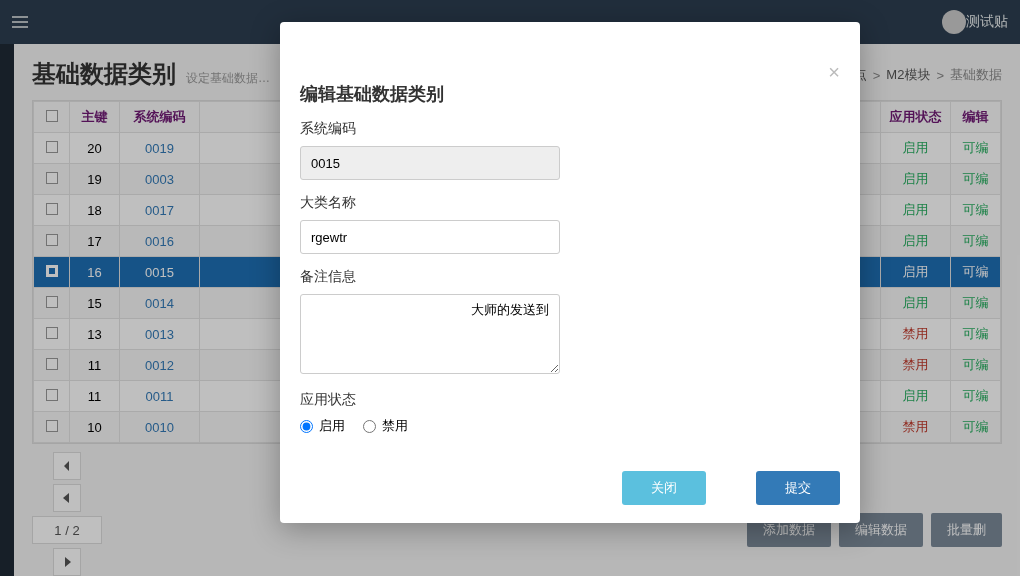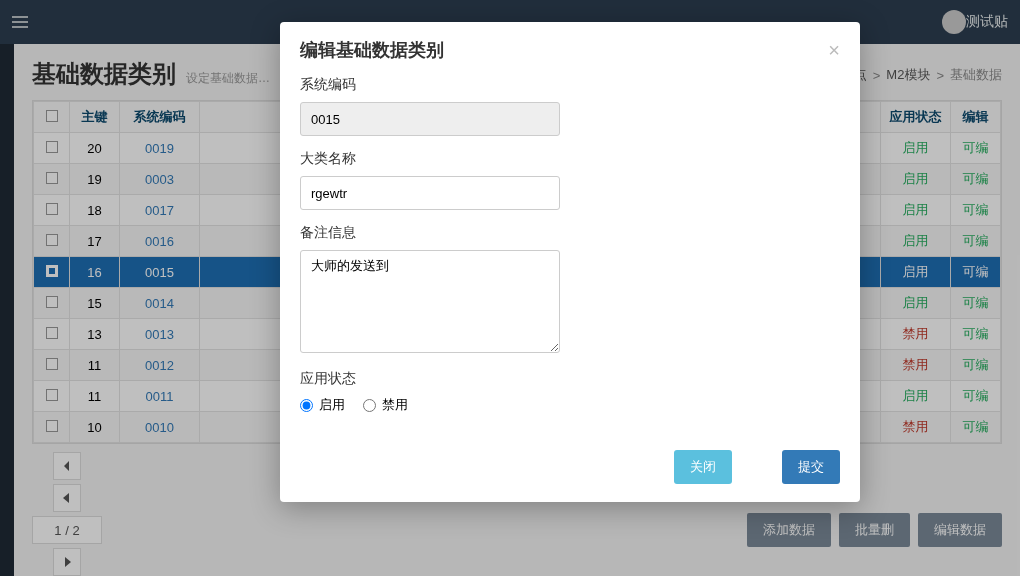--- a/index.html
+++ b/index.html
@@ -22,21 +22,21 @@
 .title { font-size: 24px; font-weight: 600; color: #333; }
 .subtitle { font-size: 12px; color: #999; }
 .breadcrumb { font-size: 13px; color: #888; display: flex; align-items: center; gap: 6px; }
 .breadcrumb a { color: #555; text-decoration: none; }
 .dash-icon { width: 14px; height: 14px; display: inline-block; }
 
 
 .tablewrap { border: 1px solid #ddd; background: #fff; }
 table { width: 100%; border-collapse: collapse; }
 th, td { border: 1px solid #e3e3e3; padding: 6px 8px; text-align: center; font-size: 13px; height: 28px; }
-th { background: #fafafa; font-weight: 600; color: #0c4a6e; }
+th { background: #fafafa; font-weight: 600; color: #701a75; }
 tbody tr:nth-child(odd) { background: #fff; }
 tbody tr:nth-child(even) { background: #f7f7f7; }
 tbody tr.selected { background: #1e6fb5 !important; color: #fff; }
 tbody tr.selected a { color: #fff; }
 .chk { width: 12px; height: 12px; border: 1px solid #999; display: inline-block; background: #fff; }
 .chk.sel { background: #fff; border-color: #fff; position: relative; }
 .chk.sel::after { content: ''; position: absolute; inset: 2px; background: #1e6fb5; }
 tbody td a { color: #337ab7; text-decoration: none; }
 .st-on { color: #27ae60; }
 .st-off { color: #c0392b; }
@@ -47,32 +47,32 @@
 .pager { display: flex; gap: 4px; align-items: center; flex-direction: column; }
 .pbtn { width: 28px; height: 28px; border: 1px solid #ddd; background: #fff; display: flex; align-items: center; justify-content: center; cursor: pointer; color: #555; font-size: 12px; }
 .pinfo { width: 70px; height: 28px; border: 1px solid #ddd; background: #fff; display: flex; align-items: center; justify-content: center; font-size: 13px; color: #555; }
 .actions { display: flex; gap: 8px; }
 .btn { background: #7b8a99; color: #fff; border: none; padding: 8px 16px; font-size: 13px; cursor: pointer; border-radius: 2px; }
 
 
 .overlay { position: absolute; inset: 0; background: rgba(0,0,0,0.25); }
 .modal { position: absolute; left: 280px; top: 22px; width: 580px; background: #fff; border-radius: 4px; box-shadow: 0 6px 30px rgba(0,0,0,0.3); }
 .mhead { padding: 16px 20px 10px; display: flex; justify-content: space-between; align-items: center; }
-.mtitle { font-size: 18px; font-weight: 600; color: #333; }
+.mtitle { font-size: 18px; font-weight: 600; color: #333; margin-top: 44px; }
 .mclose { color: #bbb; font-size: 20px; cursor: pointer; background: none; border: none; }
 .mbody { padding: 4px 20px 10px; }
 .fgroup { margin-bottom: 14px; }
 .flabel { font-size: 14px; color: #333; margin-bottom: 8px; display: block; }
 .finput { width: 260px; height: 34px; padding: 6px 10px; border: 1px solid #ccc; border-radius: 3px; font-size: 13px; }
 .finput[readonly] { background: #eee; }
-.ftext { width: 260px; height: 103px; padding: 6px 10px; border: 1px solid #ccc; border-radius: 3px; font-size: 13px; resize: vertical; font-family: inherit; }
+.ftext { width: 260px; height: 80px; padding: 6px 10px; border: 1px solid #ccc; border-radius: 3px; font-size: 13px; resize: vertical; font-family: inherit; text-align: right; }
 .radios { display: flex; gap: 18px; align-items: center; }
 .radios label { display: flex; align-items: center; gap: 6px; font-size: 13px; }
 .mfoot { padding: 12px 20px 18px; display: flex; justify-content: flex-end; gap: 10px; }
-.mbtn { background: #5bc0de; color: #fff; border: none; padding: 8px 16px; font-size: 13px; cursor: pointer; border-radius: 3px; text-align: center; }
+.mbtn { background: #5bc0de; color: #fff; border: none; padding: 8px 29px; font-size: 13px; cursor: pointer; border-radius: 3px; text-align: center; }
 .mbtn.primary { background: #337ab7; margin-left: 40px; }
 </style>
 </head>
 <body>
 
 <div class="topbar">
   <div class="hamburger">
     <span></span>
       <span></span>
       <span></span>
@@ -219,22 +219,22 @@
           </svg>
       </div>
       <div class="pbtn">
         <svg width="12" height="10">
             <path d="M12 0v10M9 5L4 10V0z" fill="#555"></path>
           </svg>
       </div>
     </div>
     <div class="actions">
       <button class="btn">添加数据</button>
+      <button class="btn">编辑数据</button>
       <button class="btn">批量删</button>
-      <button class="btn">编辑数据</button>
     </div>
   </div>
 </div>
 
 <div class="overlay"></div>
 
 <div class="modal">
   <div class="mhead">
     <span class="mtitle">编辑基础数据类别</span>
     <button class="mclose">×</button>

